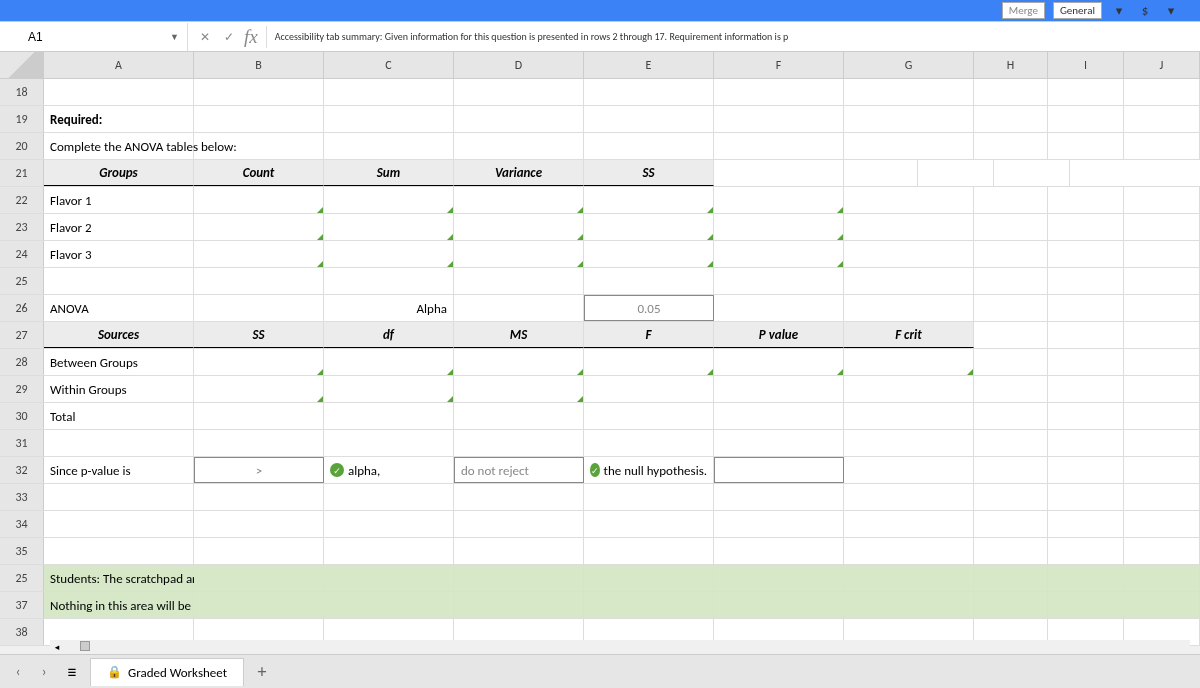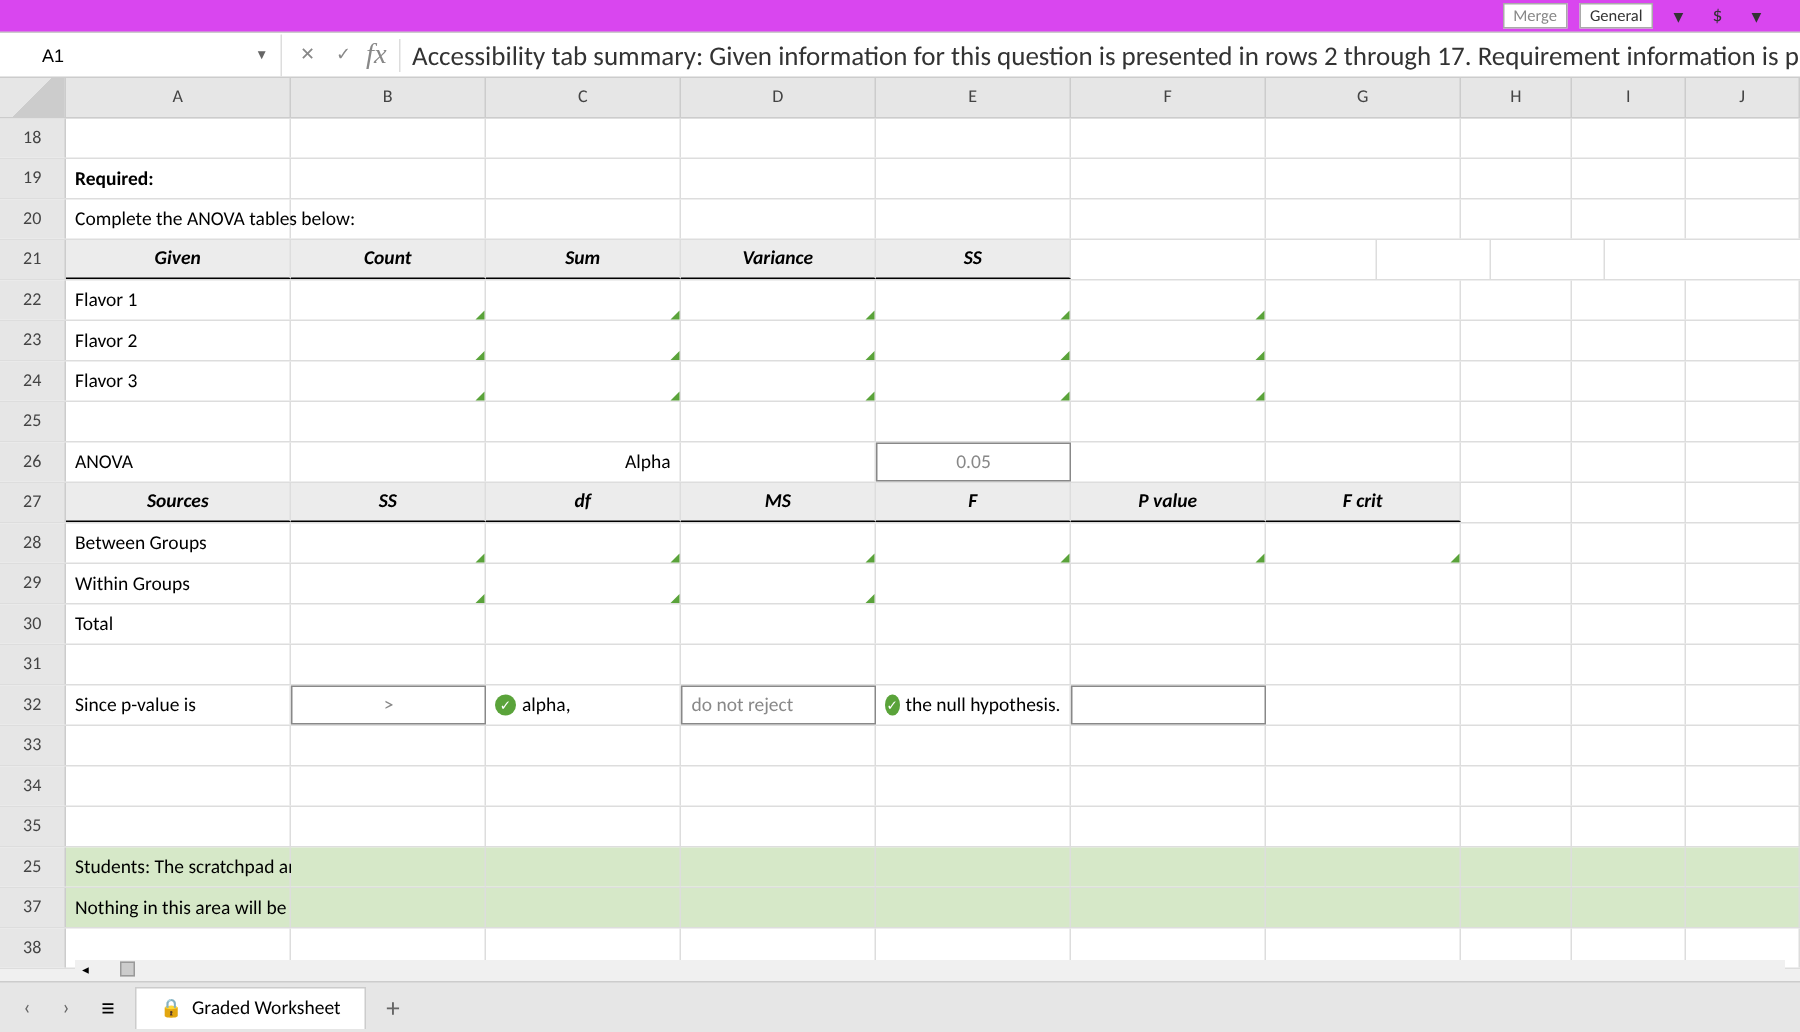--- a/index.html
+++ b/index.html
@@ -1,29 +1,29 @@
 <!DOCTYPE html>
 <html><head>
 <meta charset="utf-8">
 <style>
   * { box-sizing: border-box; margin: 0; padding: 0; }
   body { font-family: Calibri, Arial, sans-serif; font-size: 13px; background: #f0f0f0; overflow: hidden; }
   
-  .toolbar-top { height: 22px; background: #d946ef; border-bottom: 1px solid #ccc; display: flex; align-items: center; justify-content: flex-end; padding: 0 20px; gap: 8px; }
+  .toolbar-top { height: 22px; background: #3b82f6; border-bottom: 1px solid #ccc; display: flex; align-items: center; justify-content: flex-end; padding: 0 20px; gap: 8px; }
   .tool-label { font-size: 11px; color: #333; padding: 1px 6px; border: 1px solid #aaa; background: #fff; }
   .tool-btn { width: 18px; height: 18px; display: flex; align-items: center; justify-content: center; color: #333; }
   
   .formula-bar { display: flex; align-items: center; background: #fff; border-bottom: 1px solid #ccc; height: 30px; }
   .name-box { width: 168px; height: 28px; padding: 0 8px; border-right: 1px solid #ddd; display: flex; align-items: center; justify-content: space-between; margin-left: 20px; }
   .name-box-input { border: none; outline: none; width: 80px; font-size: 12px; }
   .name-box-arrow { font-size: 9px; color: #666; }
   .fx-controls { display: flex; align-items: center; gap: 6px; padding: 0 8px; border-right: 1px solid #ddd; color: #888; }
   .fx-btn { width: 18px; height: 18px; display: flex; align-items: center; justify-content: center; font-size: 12px; cursor: pointer; }
   .fx-label { font-style: italic; font-family: 'Times New Roman', serif; font-size: 19px; }
-  .formula-input { flex: 1; padding: 0 8px; font-size: 18px; color: #333; white-space: nowrap; overflow: hidden; }
+  .formula-input { flex: 1; padding: 0 8px; font-size: 10px; color: #333; white-space: nowrap; overflow: hidden; }
   
   .grid-area { position: relative; background: #fff; }
   .col-headers { display: flex; background: #e6e6e6; border-bottom: 1px solid #ccc; }
   .corner { width: 44px; height: 26px; background: linear-gradient(135deg, #e6e6e6 50%, #ccc 50%); border-right: 1px solid #ccc; }
   .col-header { height: 26px; display: flex; align-items: center; justify-content: center; border-right: 1px solid #ccc; font-size: 12px; color: #444; background: #e6e6e6; cursor: pointer; }
   
   .row { display: flex; border-bottom: 1px solid #ddd; }
   .row-header { width: 44px; display: flex; align-items: center; justify-content: center; background: #e6e6e6; border-right: 1px solid #ccc; font-size: 12px; color: #444; cursor: pointer; }
   .cell { border-right: 1px solid #ddd; padding: 2px 6px; font-size: 13px; color: #000; display: flex; align-items: center; position: relative; min-height: 26px; white-space: nowrap; overflow: visible; }
   
@@ -137,21 +137,21 @@
         <div class="cell w-D"></div>
         <div class="cell w-E"></div>
         <div class="cell w-F"></div>
         <div class="cell w-G"></div>
         <div class="cell w-H"></div>
         <div class="cell w-I"></div>
         <div class="cell w-J"></div>
       </div>
       <div class="row">
         <div class="row-header">21</div>
-        <div class="cell w-A bg-header bold italic center border-b-thick">Given</div>
+        <div class="cell w-A bg-header bold italic center border-b-thick">Groups</div>
         <div class="cell w-B bg-header bold italic center border-b-thick">Count</div>
         <div class="cell w-C bg-header bold italic center border-b-thick">Sum</div>
         <div class="cell w-E bg-header bold italic center border-b-thick">Variance</div>
         <div class="cell w-F bg-header bold italic center border-b-thick">SS</div>
         <div class="cell w-G"></div>
         <div class="cell w-H"></div>
         <div class="cell w-I"></div>
         <div class="cell w-J"></div>
       </div>
       <div class="row">

